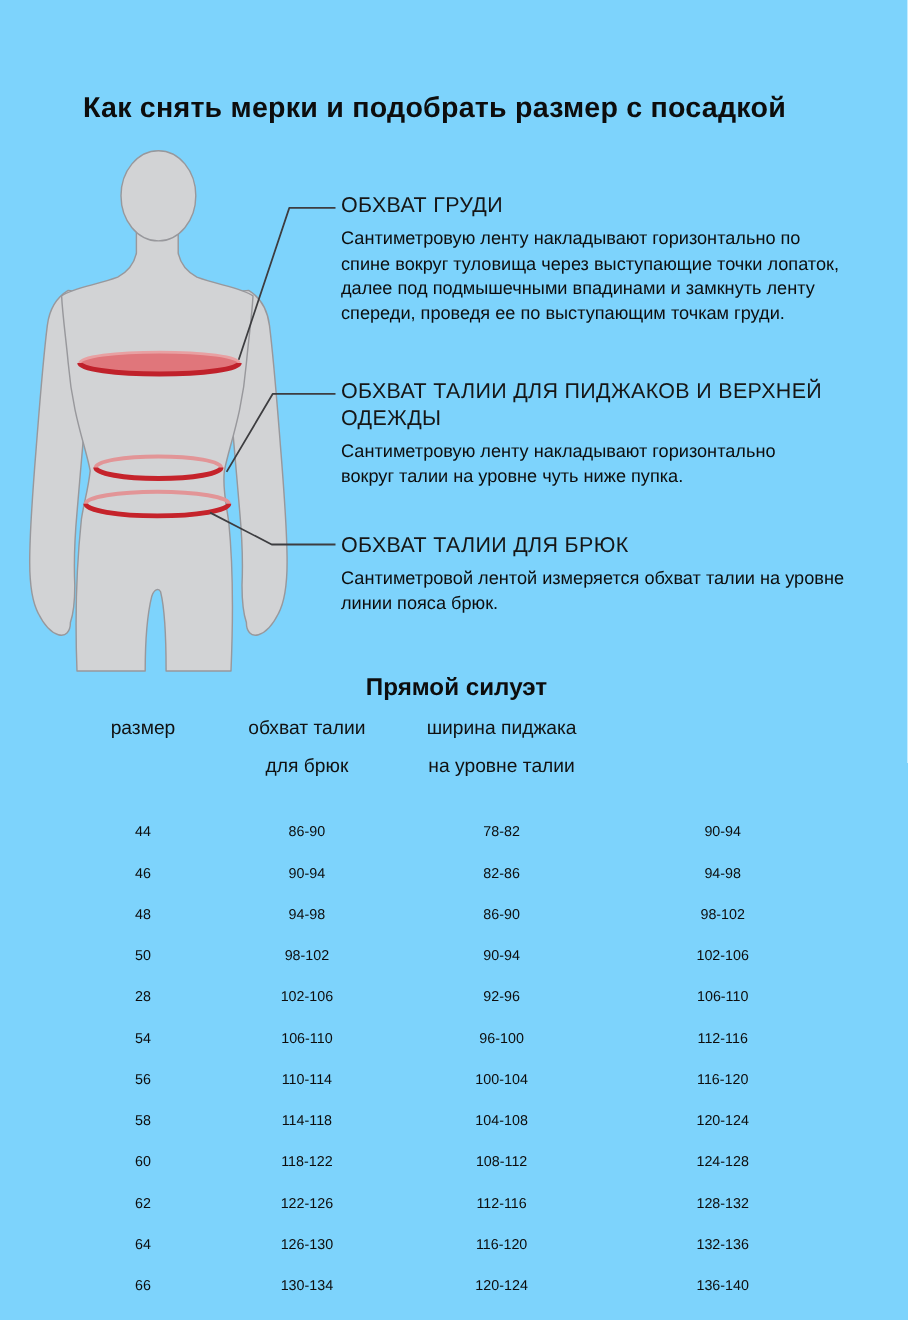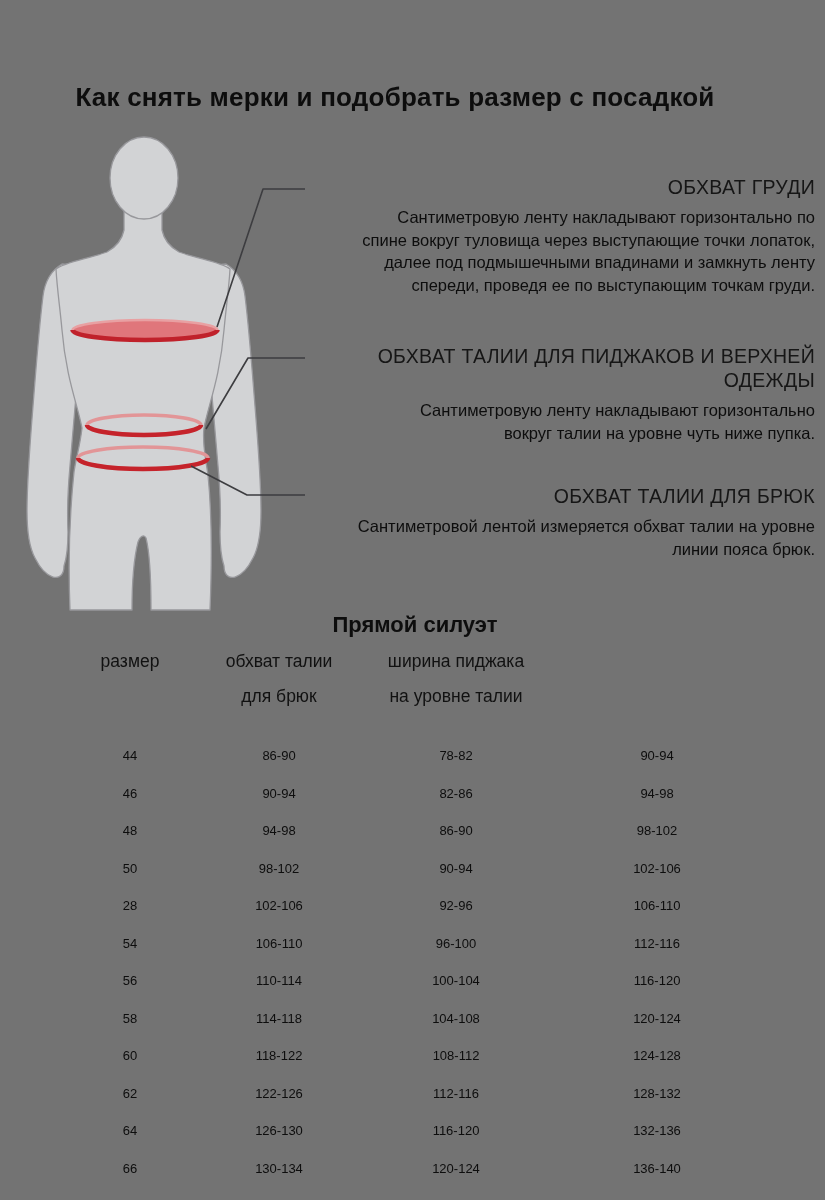--- a/index.html
+++ b/index.html
@@ -1,37 +1,37 @@
 <!DOCTYPE html>
 <html><head>
 <meta charset="utf-8">
 <style>
   html, body { margin: 0; padding: 0; background: #ffffff; }
   .page {
     position: relative;
     width: 825px;
     height: 1200px;
-    background: #737373;
+    background: #7dd3fc;
     font-family: "Liberation Sans", "DejaVu Sans", sans-serif;
     color: #111111;
     overflow: hidden;
   }
   .page-title {
     position: absolute;
     top: 82px; left: 0;
     width: 790px;
     text-align: center;
     font-size: 26px;
     font-weight: bold;
     letter-spacing: 0.2px;
     color: #0d0d0d;
   }
   .figure-svg { position: absolute; left: 10px; top: 128px; }
 
-  .callout { position: absolute; left: 300px; width: 515px; text-align: right; }
+  .callout { position: absolute; left: 310px; width: 515px; }
   .callout-heading {
     font-size: 19.5px;
     font-weight: normal;
     letter-spacing: 0.3px;
     color: #161616;
     margin: 0 0 7px 0;
     line-height: 24px;
   }
   .callout-body {
     font-size: 16.5px;

